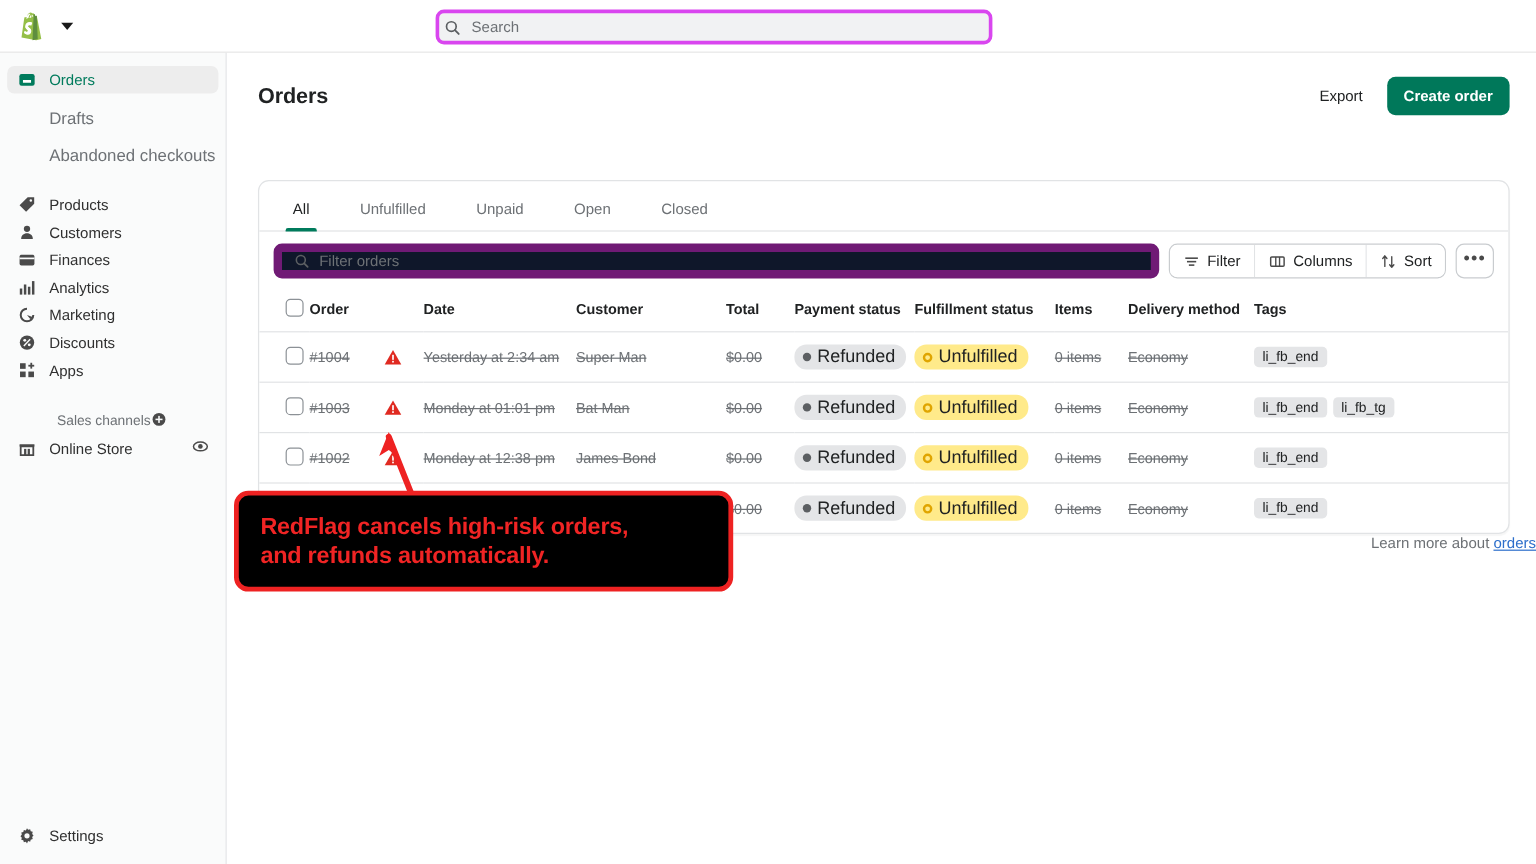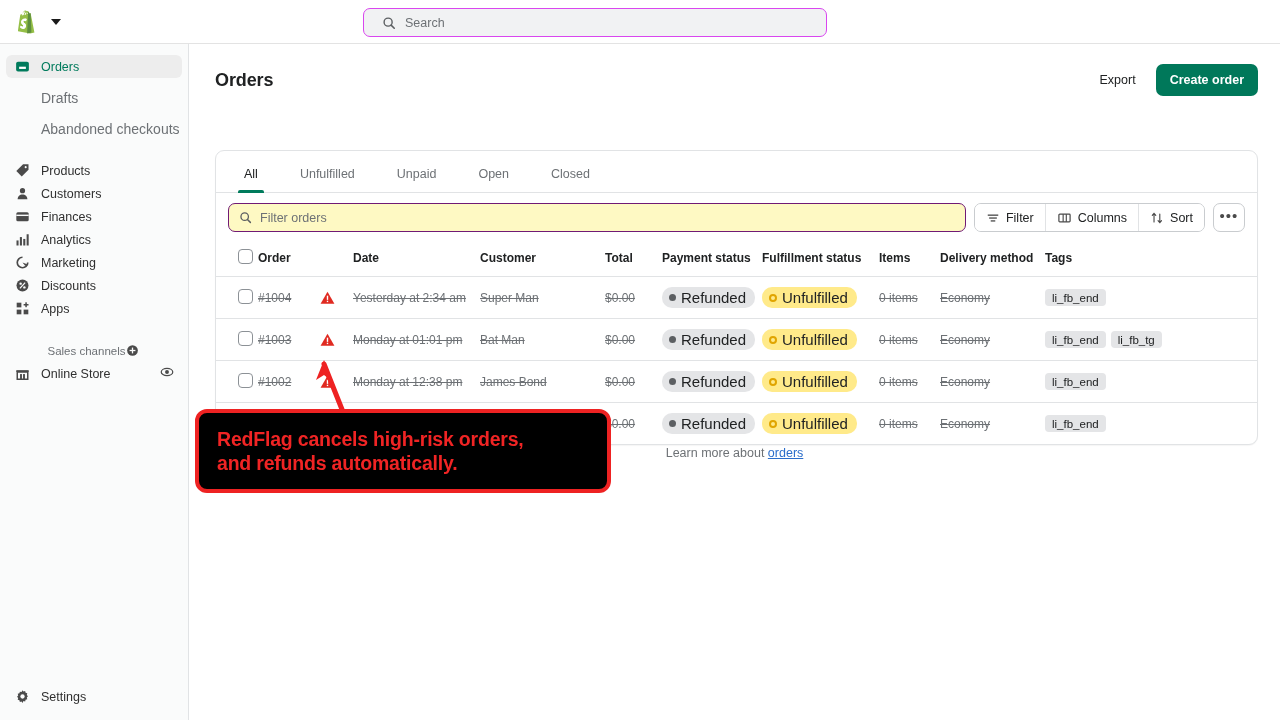--- a/index.html
+++ b/index.html
@@ -19,22 +19,22 @@
   }
   .logo-wrap { display: flex; align-items: center; gap: 14px; margin-left: 13px; }
   .shopify-logo { width: 24px; height: 26px; display:block; }
   .caret-down {
     width: 0; height: 0;
     border-left: 5px solid transparent; border-right: 5px solid transparent;
     border-top: 6px solid #1a1a1a; cursor: pointer;
   }
   .top-search {
     position: absolute; left: 363px; top: 8px; width: 464px; height: 29px;
-    background: #f1f2f3; border: 1px solid #d946ef; border-radius: 7px;
-    display: flex; align-items: center; padding: 0 18px; gap: 9px;
+    background: #f1f2f3; border: 3px solid #d946ef; border-radius: 7px;
+    display: flex; align-items: center; padding: 0 4px; gap: 9px;
   }
   .top-search .ph { font-size: 12.5px; color: #6d7175; }
 
   
   .sidebar {
     position: absolute; top: 44px; left: 0; width: 189px; height: 676px;
     background: #fafbfb; border-right: 1px solid #e1e3e5;
   }
   .nav-item {
     display: flex; align-items: center; gap: 11px;
@@ -94,22 +94,22 @@
     cursor: pointer; position: relative;
   }
   .tab.active { color: #202223; font-weight: 500; }
   .tab.active::after {
     content: ""; position: absolute; left: 8px; right: 8px; bottom: -1px;
     height: 3px; background: #007b5c; border-radius: 2px 2px 0 0;
   }
 
   .toolbar { display: flex; align-items: center; padding: 10px 12px; gap: 8px; }
   .filter-input {
-    flex: 1; height: 29px; border: 1px solid #701a75; border-radius: 7px;
-    display: flex; align-items: center; gap: 8px; padding: 5px 10px; background:#fef9c3;
+    flex: 1; height: 29px; border: 7px solid #701a75; border-radius: 7px;
+    display: flex; align-items: center; gap: 8px; padding: 5px 10px; background:#0f172a;
   }
   .filter-input .ph { font-size: 12.5px; color: #6d7175; }
   .btn-group { display: flex; border: 1px solid #c9cccf; border-radius: 7px; overflow: hidden; background:#fff; }
   .tbtn {
     display: flex; align-items: center; gap: 6px; height: 27px; padding: 0 11px;
     font-size: 12.5px; color: #202223; cursor: pointer; background: #fff;
     border: none; border-right: 1px solid #e1e3e5; font-family: inherit;
   }
   .tbtn:last-child { border-right: none; }
   .more-btn {
@@ -160,21 +160,21 @@
     border: 2px solid #e0a500; background: #ffea8a; box-sizing: border-box;
   }
   .tag {
     display: inline-block; background: #e4e5e7; color: #202223;
     border-radius: 4px; padding: 2.5px 7px; font-size: 11.5px; margin-right: 5px;
   }
   .risk-tri { display:block; }
 
   .learn-more {
     position: absolute; top: 402px; left: 0; width: 1091px;
-    text-align: center; font-size: 12.5px; color: #6d7175;
+    text-align: right; font-size: 12.5px; color: #6d7175;
   }
   .learn-more a { color: #2c6ecb; text-decoration: underline; }
 
   
   .annot-arrow { position: absolute; left: 300px; top: 352px; pointer-events: none; }
   .callout {
     position: absolute; left: 195px; top: 409px; width: 416px; height: 84px;
     border: 4px solid #ee2222; border-radius: 12px; background: #000000;
     display: flex; align-items: center; padding: 0 18px;
   }

